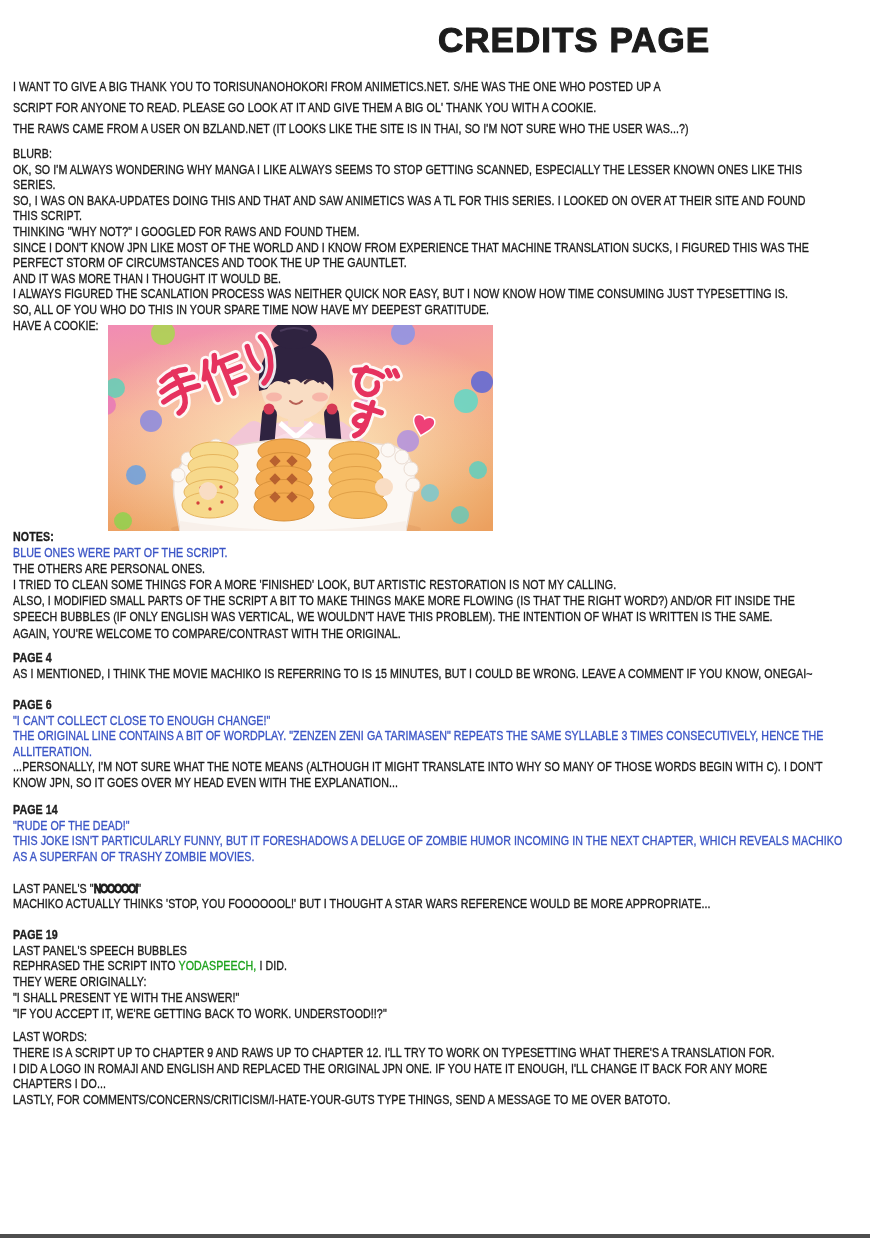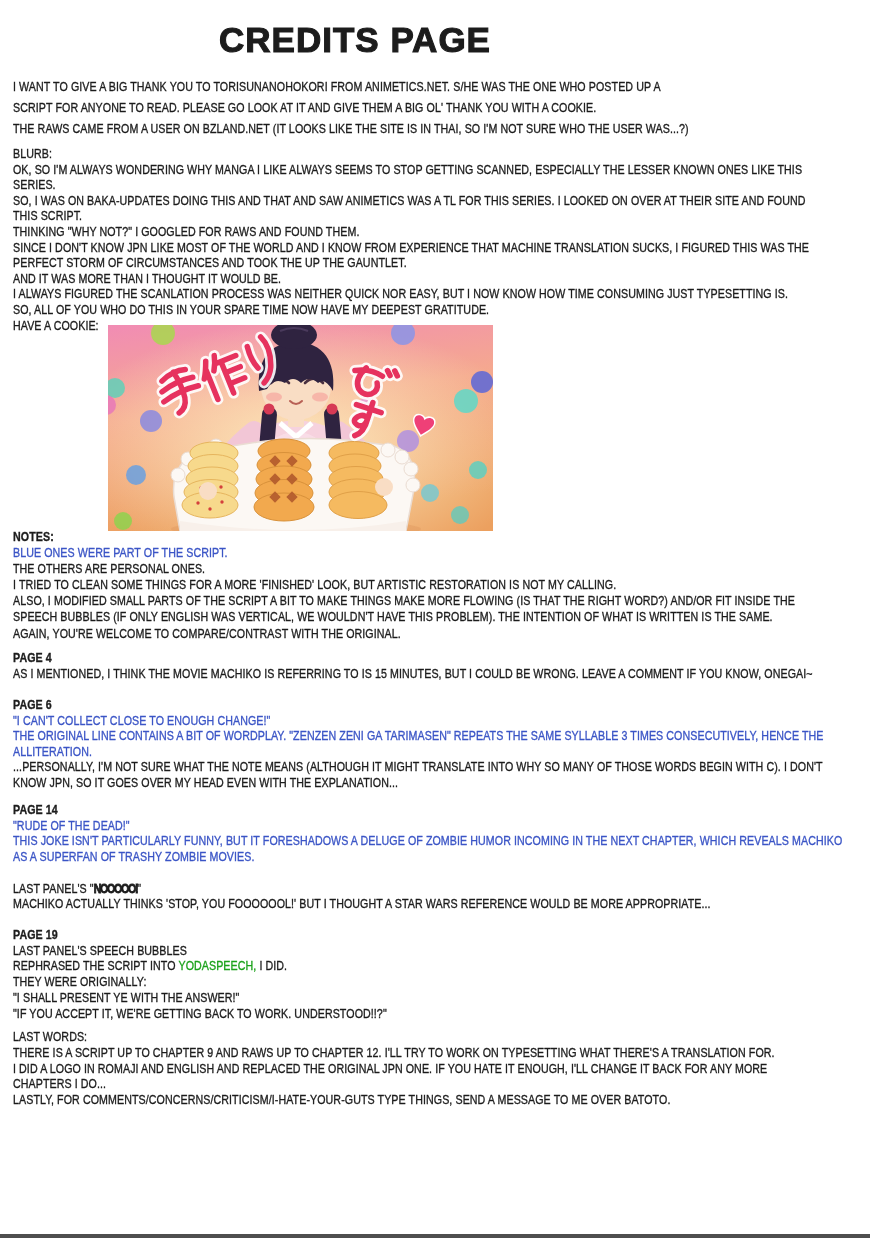--- a/index.html
+++ b/index.html
@@ -2,21 +2,21 @@
 <html style="--text: #1c1c1c; --script_note_blue: #3b55c6; --yoda_green: #1ca21c; --bottom_bar: #4f4f4f;"><head>
 <meta charset="utf-8">
 <style>
   html,body{margin:0;padding:0;}
   body{
     width:870px;height:1238px;position:relative;background:#ffffff;
     font-family:"Liberation Sans","DejaVu Sans",sans-serif;
     color:var(--text,#1c1c1c);overflow:hidden;
   }
   .page-title{
-    position:absolute;top:20px;left:0;width:710px;text-align:center;
+    position:absolute;top:20px;left:0;width:710px;text-align:right;
     font-size:35px;font-weight:bold;letter-spacing:1px;
     -webkit-text-stroke:1.1px var(--text,#1c1c1c);
   }
   .sec{
     position:absolute;left:13px;width:1055px;
     font-size:13px;letter-spacing:.1px;
     transform:scaleX(.82);transform-origin:0 0;
     -webkit-text-stroke:.35px currentColor;
     white-space:nowrap;
   }

